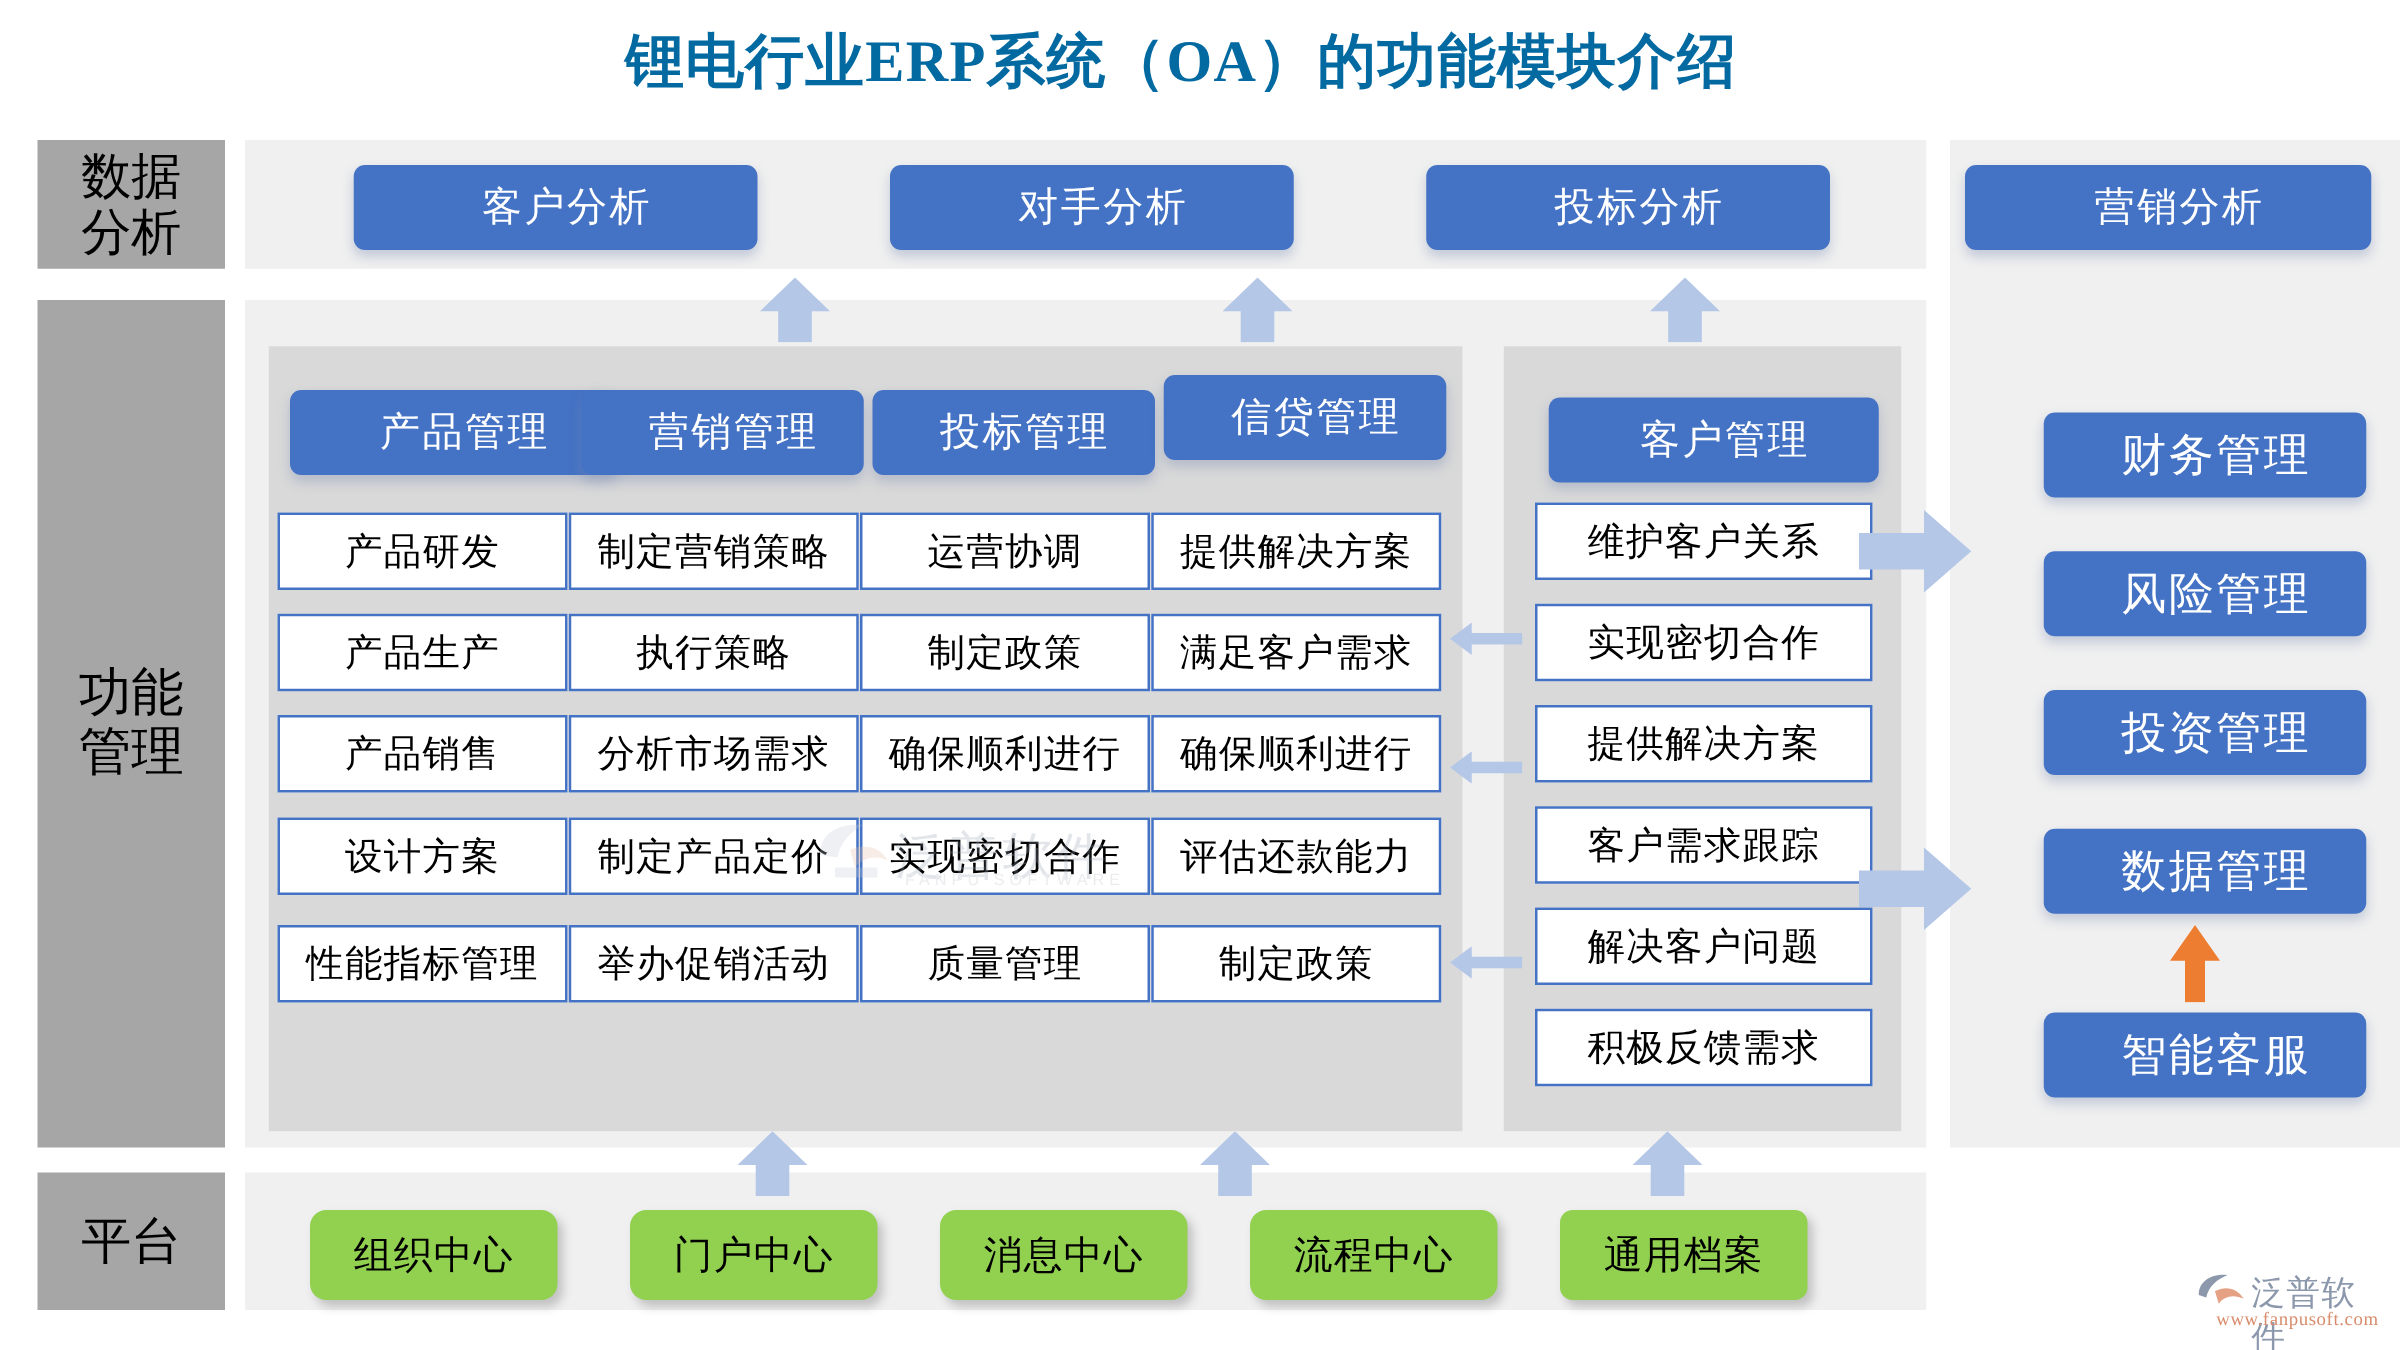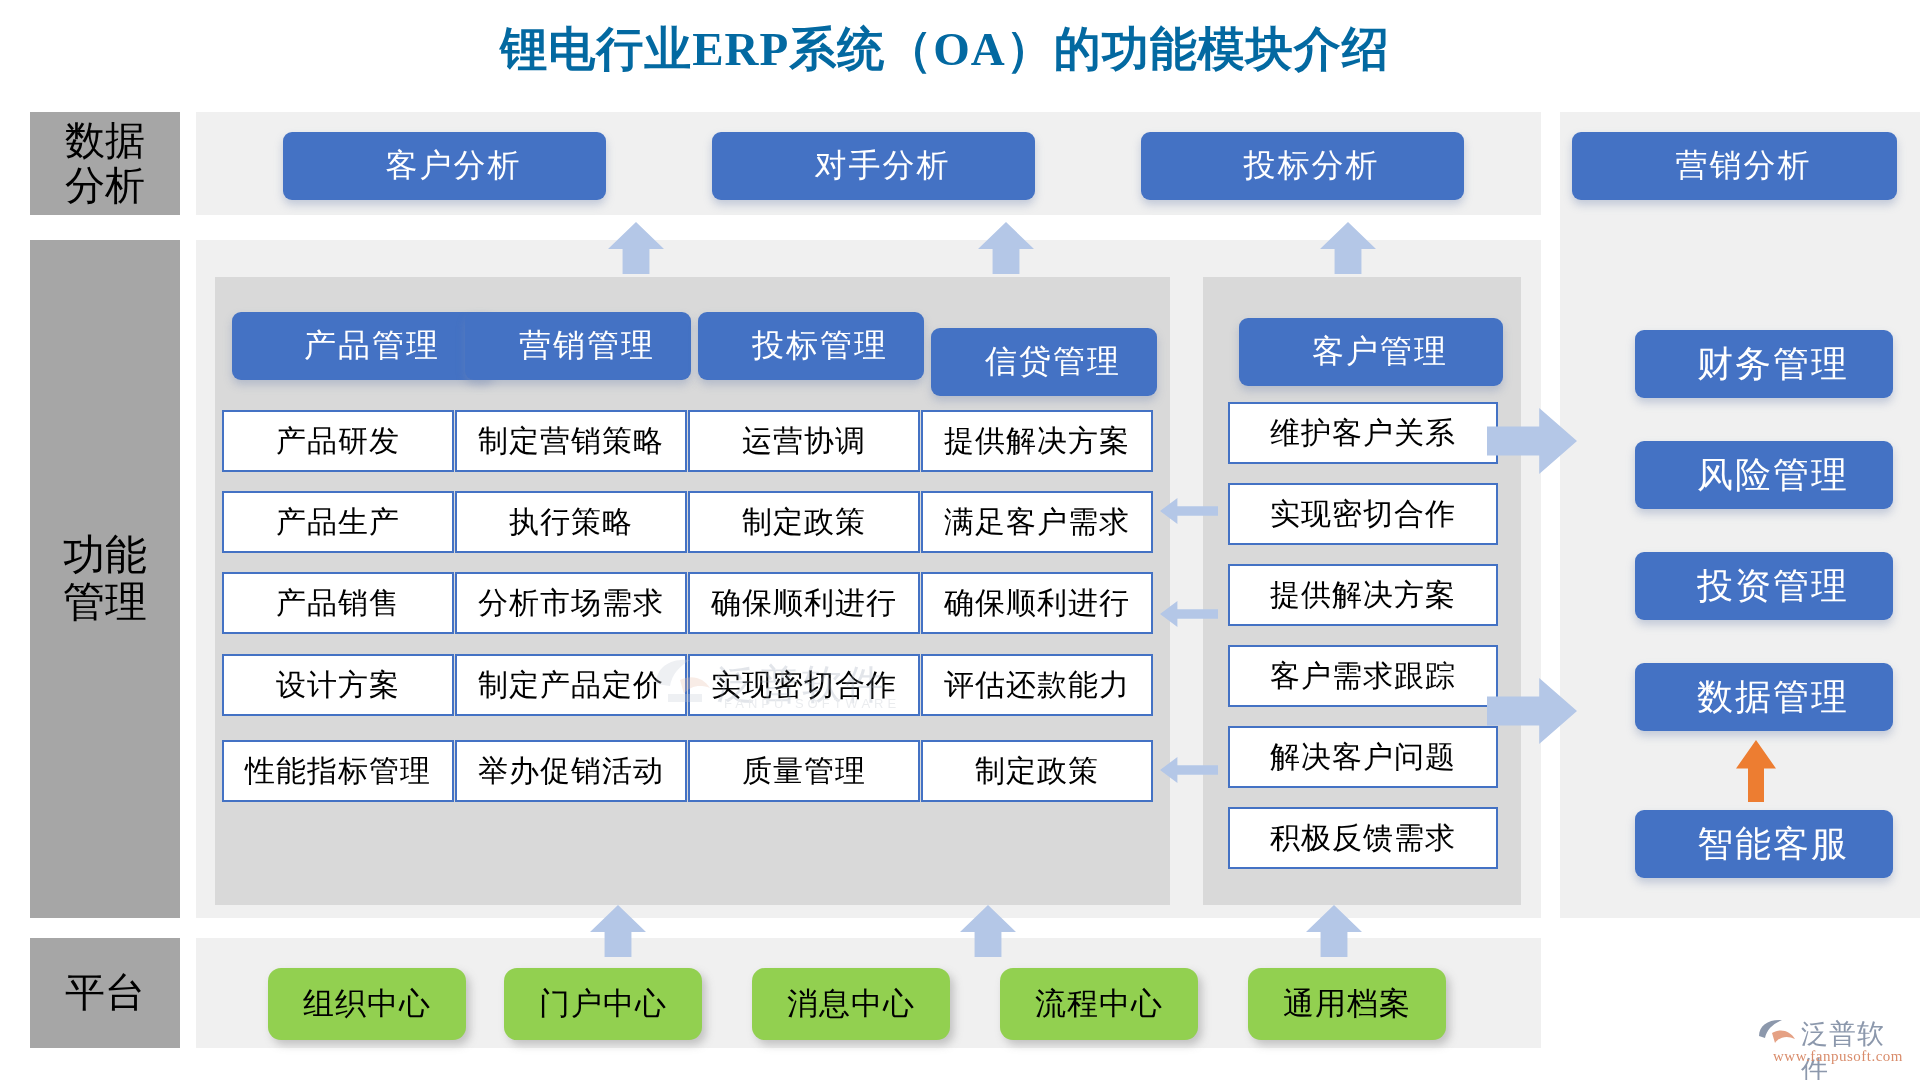--- a/index.html
+++ b/index.html
@@ -145,21 +145,21 @@
 <div class="bluebtn" style="left:1141px;top:132px;width:305px;height:68px;">投标分析</div>
 <div class="bluebtn" style="left:1572px;top:132px;width:307px;height:68px;">营销分析</div>
 
 <div class="arrow-up" style="left:608px;top:222px;"></div>
 <div class="arrow-up" style="left:978px;top:222px;"></div>
 <div class="arrow-up" style="left:1320px;top:222px;"></div>
 
 <div class="bluebtn" style="left:232px;top:312px;width:244px;height:68px;">产品管理</div>
 <div class="bluebtn" style="left:465px;top:312px;width:208px;height:68px;">营销管理</div>
 <div class="bluebtn" style="left:698px;top:312px;width:208px;height:68px;">投标管理</div>
-<div class="bluebtn" style="left:931px;top:328px;width:208px;height:68px;">信贷管理</div>
+<div class="bluebtn" style="left:931px;top:300px;width:208px;height:68px;">信贷管理</div>
 
 <div class="cell" style="left:222px;top:410px;width:228px;height:58px;">产品研发</div>
 <div class="cell" style="left:222px;top:491px;width:228px;height:58px;">产品生产</div>
 <div class="cell" style="left:222px;top:572px;width:228px;height:58px;">产品销售</div>
 <div class="cell" style="left:222px;top:654px;width:228px;height:58px;">设计方案</div>
 <div class="cell" style="left:222px;top:740px;width:228px;height:58px;">性能指标管理</div>
 
 <div class="cell" style="left:455px;top:410px;width:228px;height:58px;text-align:right;">制定营销策略</div>
 <div class="cell" style="left:455px;top:491px;width:228px;height:58px;">执行策略</div>
 <div class="cell" style="left:455px;top:572px;width:228px;height:58px;">分析市场需求</div>
@@ -194,25 +194,25 @@
 <div class="bluebtn big" style="left:1635px;top:441px;width:240px;height:68px;">风险管理</div>
 <div class="bluebtn big" style="left:1635px;top:552px;width:240px;height:68px;">投资管理</div>
 <div class="bluebtn big" style="left:1635px;top:663px;width:240px;height:68px;">数据管理</div>
 <div class="bluebtn big" style="left:1635px;top:810px;width:240px;height:68px;">智能客服</div>
 
 <div class="arrow-right" style="left:1487px;top:408px;"></div>
 <div class="arrow-right" style="left:1487px;top:678px;"></div>
 
 <div class="arrow-up-orange" style="left:1736px;top:740px;"></div>
 
-<div class="greenbtn" style="left:268px;top:968px;width:198px;height:72px;">组织中心</div>
+<div class="greenbtn" style="left:248px;top:968px;width:198px;height:72px;">组织中心</div>
 <div class="greenbtn" style="left:504px;top:968px;width:198px;height:72px;">门户中心</div>
 <div class="greenbtn" style="left:752px;top:968px;width:198px;height:72px;">消息中心</div>
 <div class="greenbtn" style="left:1000px;top:968px;width:198px;height:72px;">流程中心</div>
-<div class="greenbtn" style="left:1248px;top:968px;width:198px;height:72px;">通用档案</div>
+<div class="greenbtn" style="left:1248px;top:968px;width:198px;height:72px;border-radius:10px;">通用档案</div>
 
 <div class="arrow-up" style="left:590px;top:905px;"></div>
 <div class="arrow-up" style="left:960px;top:905px;"></div>
 <div class="arrow-up" style="left:1306px;top:905px;"></div>
 
 <div id="watermark">
   <svg width="66" height="62" viewBox="0 0 66 62">
     <path d="M6 30 C6 12 22 4 40 6 C30 12 22 20 20 32 L6 30 Z" fill="#c3cad6"></path>
     <path d="M30 26 C42 20 54 24 60 34 C50 30 40 32 34 40 Z" fill="#e8bda8"></path>
     <path d="M18 40 L52 40 L52 48 L18 48 Z" fill="#c3cad6"></path>

